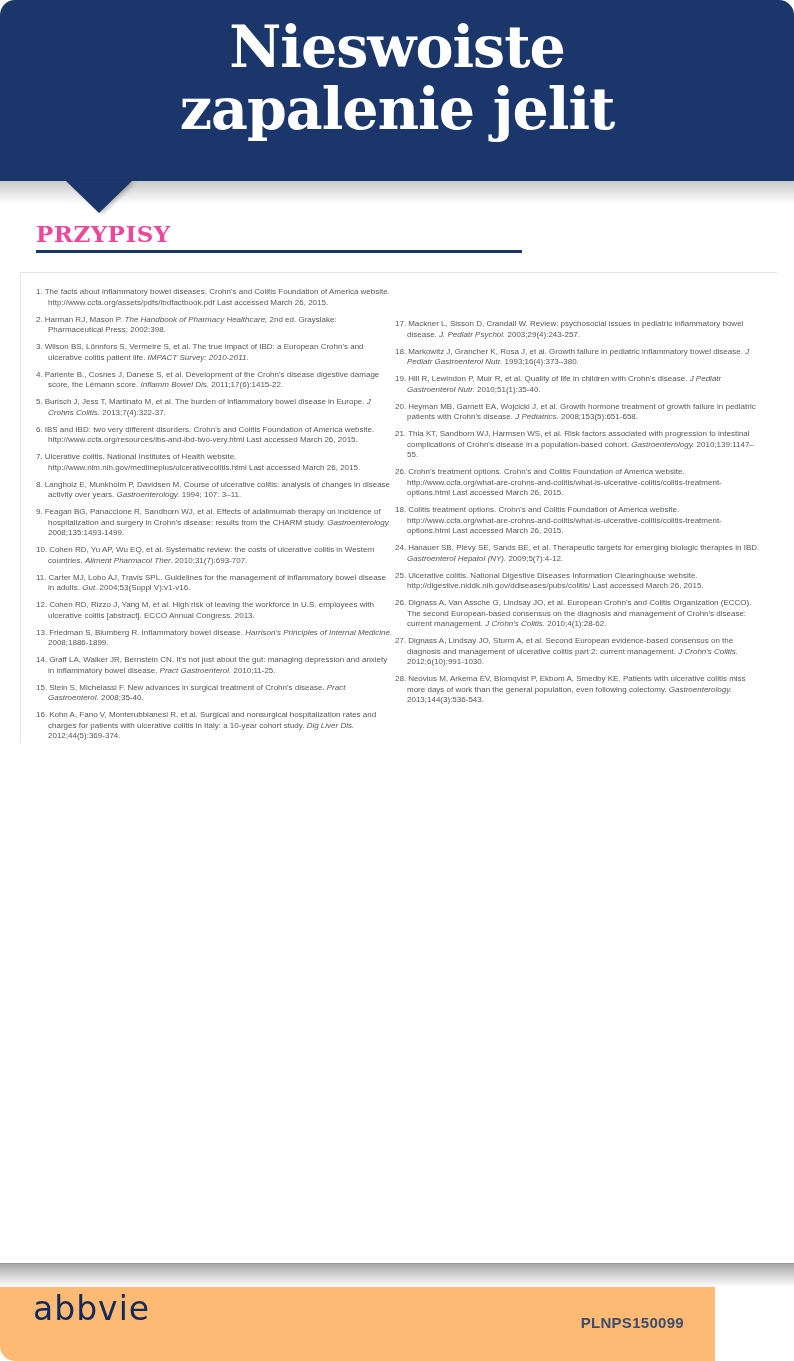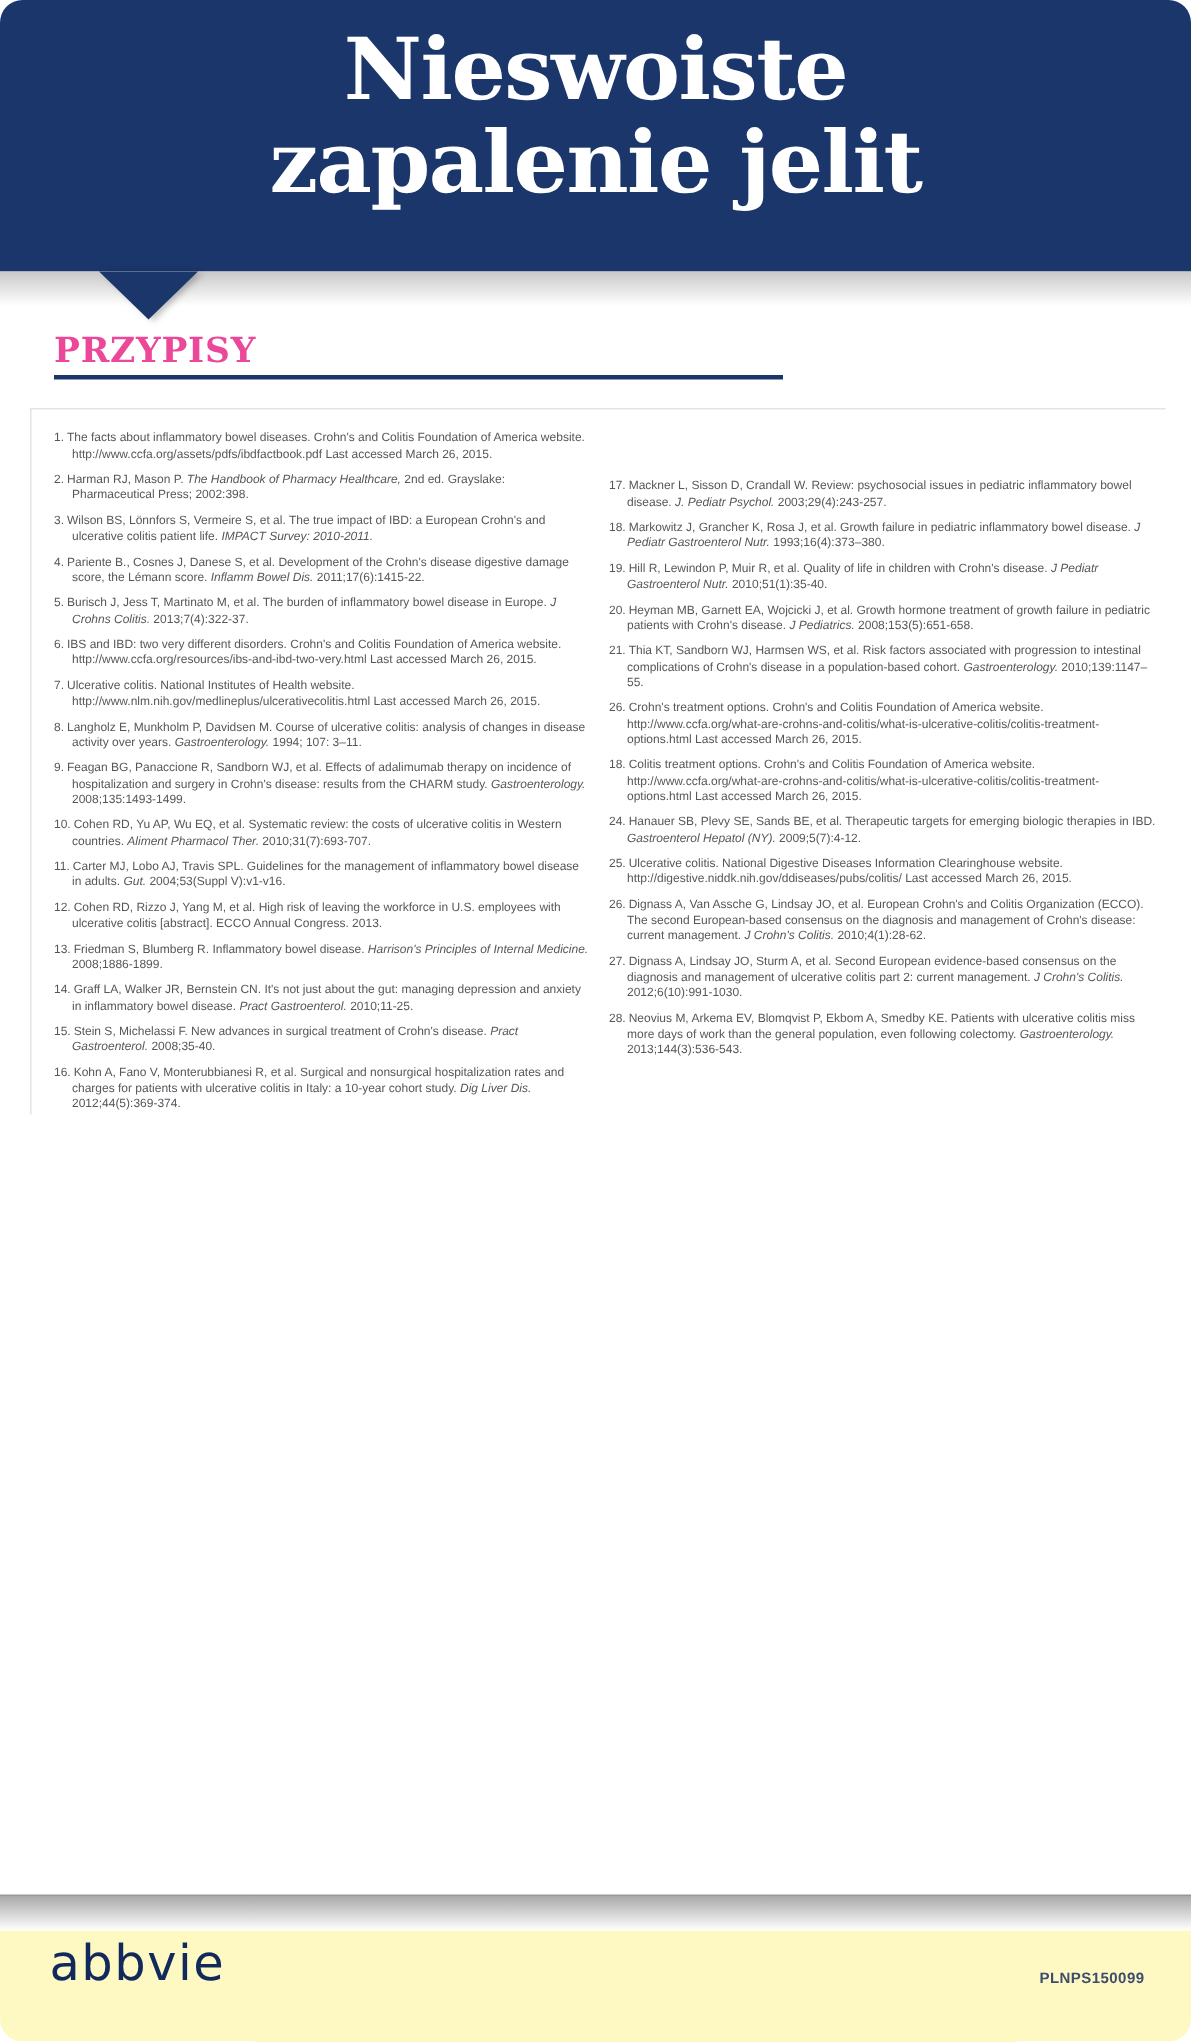--- a/index.html
+++ b/index.html
@@ -63,21 +63,21 @@
 
   
   .refs-box {
     position: absolute; top: 272px; left: 20px;
     width: 757px; height: 471px;
     border-top: 1px solid #E3E3E5;
     border-left: 1px solid #E3E3E5;
     padding: 14px 0 0 15px;
     box-sizing: border-box;
   }
-  .refs-columns { display: flex; gap: 12px; }
+  .refs-columns { display: flex; gap: 1px; }
   .ref-col { width: 358px; }
   .ref-col.right { width: 367px; margin-top: 32px; }
   .ref {
     font-size: 8px;
     line-height: 10.5px;
     color: #55575B;
     margin: 0 0 6.5px 0;
     padding-left: 12px;
     text-indent: -12px;
     word-wrap: break-word;
@@ -88,34 +88,34 @@
   
   .footer-shadow {
     position: absolute; top: 1263px; left: 0;
     width: 794px; height: 24px;
     background: linear-gradient(to bottom, #a9a9a9 0%, #ffffff 100%);
     border-top: 1px solid #979797;
     box-sizing: border-box;
   }
   .footer {
     position: absolute; top: 1287px; left: 0;
-    width: 794px; height: 74px;
-    background: #fef9c3;
+    width: 715px; height: 74px;
+    background: #fdba74;
   }
   .logo {
     position: absolute; left: 33px; top: 2px;
     font-family: "DejaVu Sans", sans-serif;
     font-size: 33px;
     font-weight: normal;
     letter-spacing: 1px;
     color: #11295B;
   }
   .code {
     position: absolute; right: 31px; top: 27px;
-    font-size: 10px;
+    font-size: 15px;
     font-weight: bold;
     letter-spacing: 0.3px;
     color: #3E4D6E;
   }
 </style>
 </head>
 <body>
 
 <div class="page">
 

